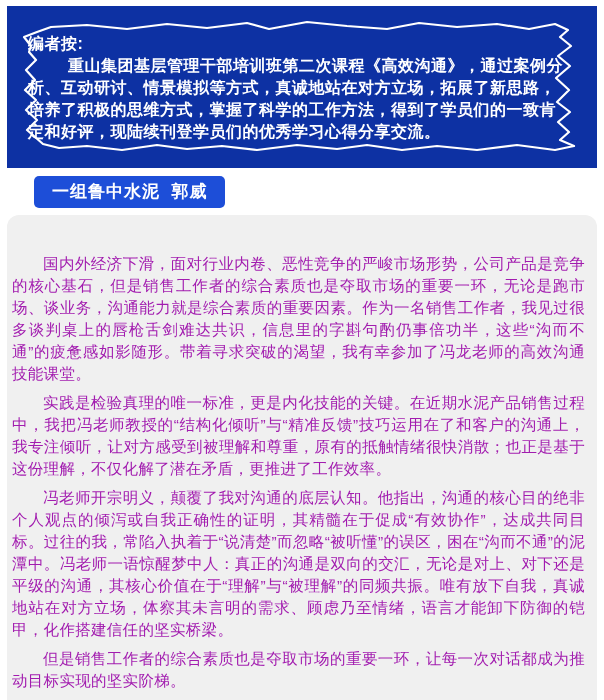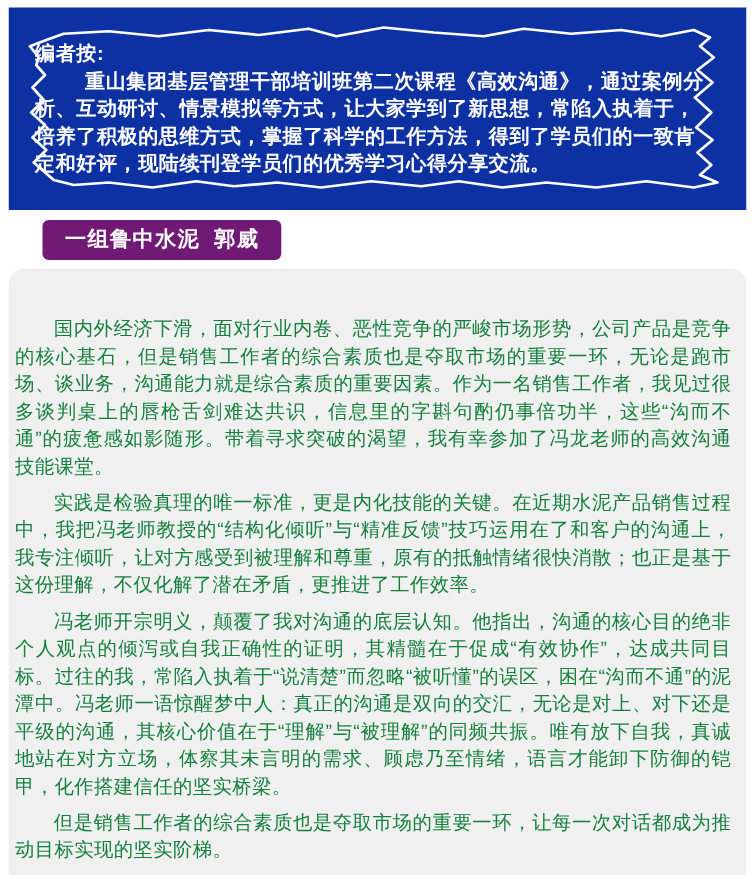--- a/index.html
+++ b/index.html
@@ -52,21 +52,21 @@
     text-indent: 2.5em;
   }
 
   
   .author-tag {
     position: absolute;
     left: 34px;
     top: 176px;
     height: 32px;
     min-width: 154px;
-    background: #701a75;
+    background: #1d4ed8;
     border-radius: 5px;
     color: #ffffff;
     font-size: 17px;
     font-weight: bold;
     line-height: 32px;
     text-align: center;
     padding: 0 18px;
     letter-spacing: 1px;
     white-space: pre;
   }
@@ -78,21 +78,21 @@
     top: 215px;
     width: 590px;
     height: 500px;
     background: #f0f0f0;
     border-radius: 12px;
     box-sizing: border-box;
     padding: 38px 12px 30px 5px;
   }
   .article p {
     margin: 0 0 7px 0;
-    color: #15803d;
+    color: #a21caf;
     font-size: 15.5px;
     line-height: 22px;
     letter-spacing: 0.3px;
     text-indent: 2em;
     text-align: justify;
   }
 </style>
 </head>
 <body>
 
@@ -110,21 +110,21 @@
                L 567 140 L 548 144
                L 510 139 L 470 144 L 430 140 L 395 144 L 360 139 L 330 143
                L 290 139 L 250 144 L 215 140 L 180 143 L 150 139 L 115 144
                L 80 140 L 52 142
                L 36 138 L 28 131
                L 20 124 L 30 114 L 19 104 L 29 94 L 18 84 L 28 74
                L 19 64 L 29 54 L 22 46 L 24 40" fill="none" stroke="#ffffff" stroke-width="2.2" stroke-linejoin="round" stroke-linecap="round"></path>
     </svg>
     <div class="note-content">
       <p class="note-label">编者按:</p>
-      <p class="note-body">重山集团基层管理干部培训班第二次课程《高效沟通》，通过案例分析、互动研讨、情景模拟等方式，让大家学到了新思想，常陷入执着于，培养了积极的思维方式，掌握了科学的工作方法，得到了学员们的一致肯定和好评，现陆续刊登学员们的优秀学习心得分享交流。</p>
+      <p class="note-body">重山集团基层管理干部培训班第二次课程《高效沟通》，通过案例分析、互动研讨、情景模拟等方式，真诚地站在对方立场，拓展了新思路，培养了积极的思维方式，掌握了科学的工作方法，得到了学员们的一致肯定和好评，现陆续刊登学员们的优秀学习心得分享交流。</p>
     </div>
   </div>
 
   <div class="author-tag">一组鲁中水泥  郭威</div>
 
   <div class="article">
     <p>国内外经济下滑，面对行业内卷、恶性竞争的严峻市场形势，公司产品是竞争的核心基石，但是销售工作者的综合素质也是夺取市场的重要一环，无论是跑市场、谈业务，沟通能力就是综合素质的重要因素。作为一名销售工作者，我见过很多谈判桌上的唇枪舌剑难达共识，信息里的字斟句酌仍事倍功半，这些“沟而不通”的疲惫感如影随形。带着寻求突破的渴望，我有幸参加了冯龙老师的高效沟通技能课堂。</p>
     <p>实践是检验真理的唯一标准，更是内化技能的关键。在近期水泥产品销售过程中，我把冯老师教授的“结构化倾听”与“精准反馈”技巧运用在了和客户的沟通上，我专注倾听，让对方感受到被理解和尊重，原有的抵触情绪很快消散；也正是基于这份理解，不仅化解了潜在矛盾，更推进了工作效率。</p>
     <p>冯老师开宗明义，颠覆了我对沟通的底层认知。他指出，沟通的核心目的绝非个人观点的倾泻或自我正确性的证明，其精髓在于促成“有效协作”，达成共同目标。过往的我，常陷入执着于“说清楚”而忽略“被听懂”的误区，困在“沟而不通”的泥潭中。冯老师一语惊醒梦中人：真正的沟通是双向的交汇，无论是对上、对下还是平级的沟通，其核心价值在于“理解”与“被理解”的同频共振。唯有放下自我，真诚地站在对方立场，体察其未言明的需求、顾虑乃至情绪，语言才能卸下防御的铠甲，化作搭建信任的坚实桥梁。</p>
     <p>但是销售工作者的综合素质也是夺取市场的重要一环，让每一次对话都成为推动目标实现的坚实阶梯。</p>

